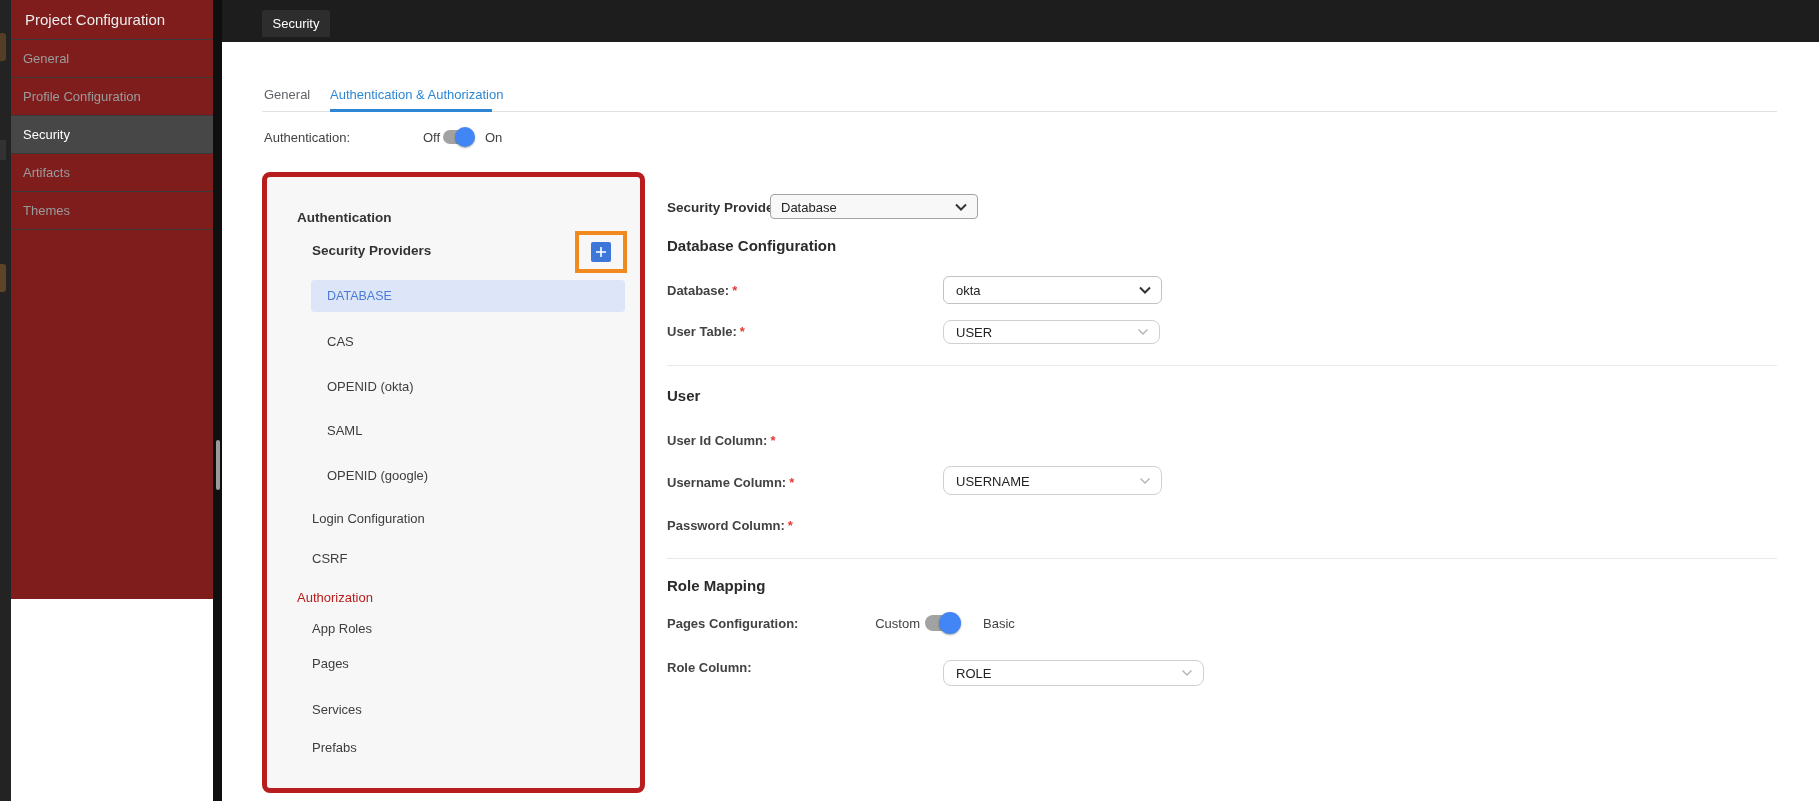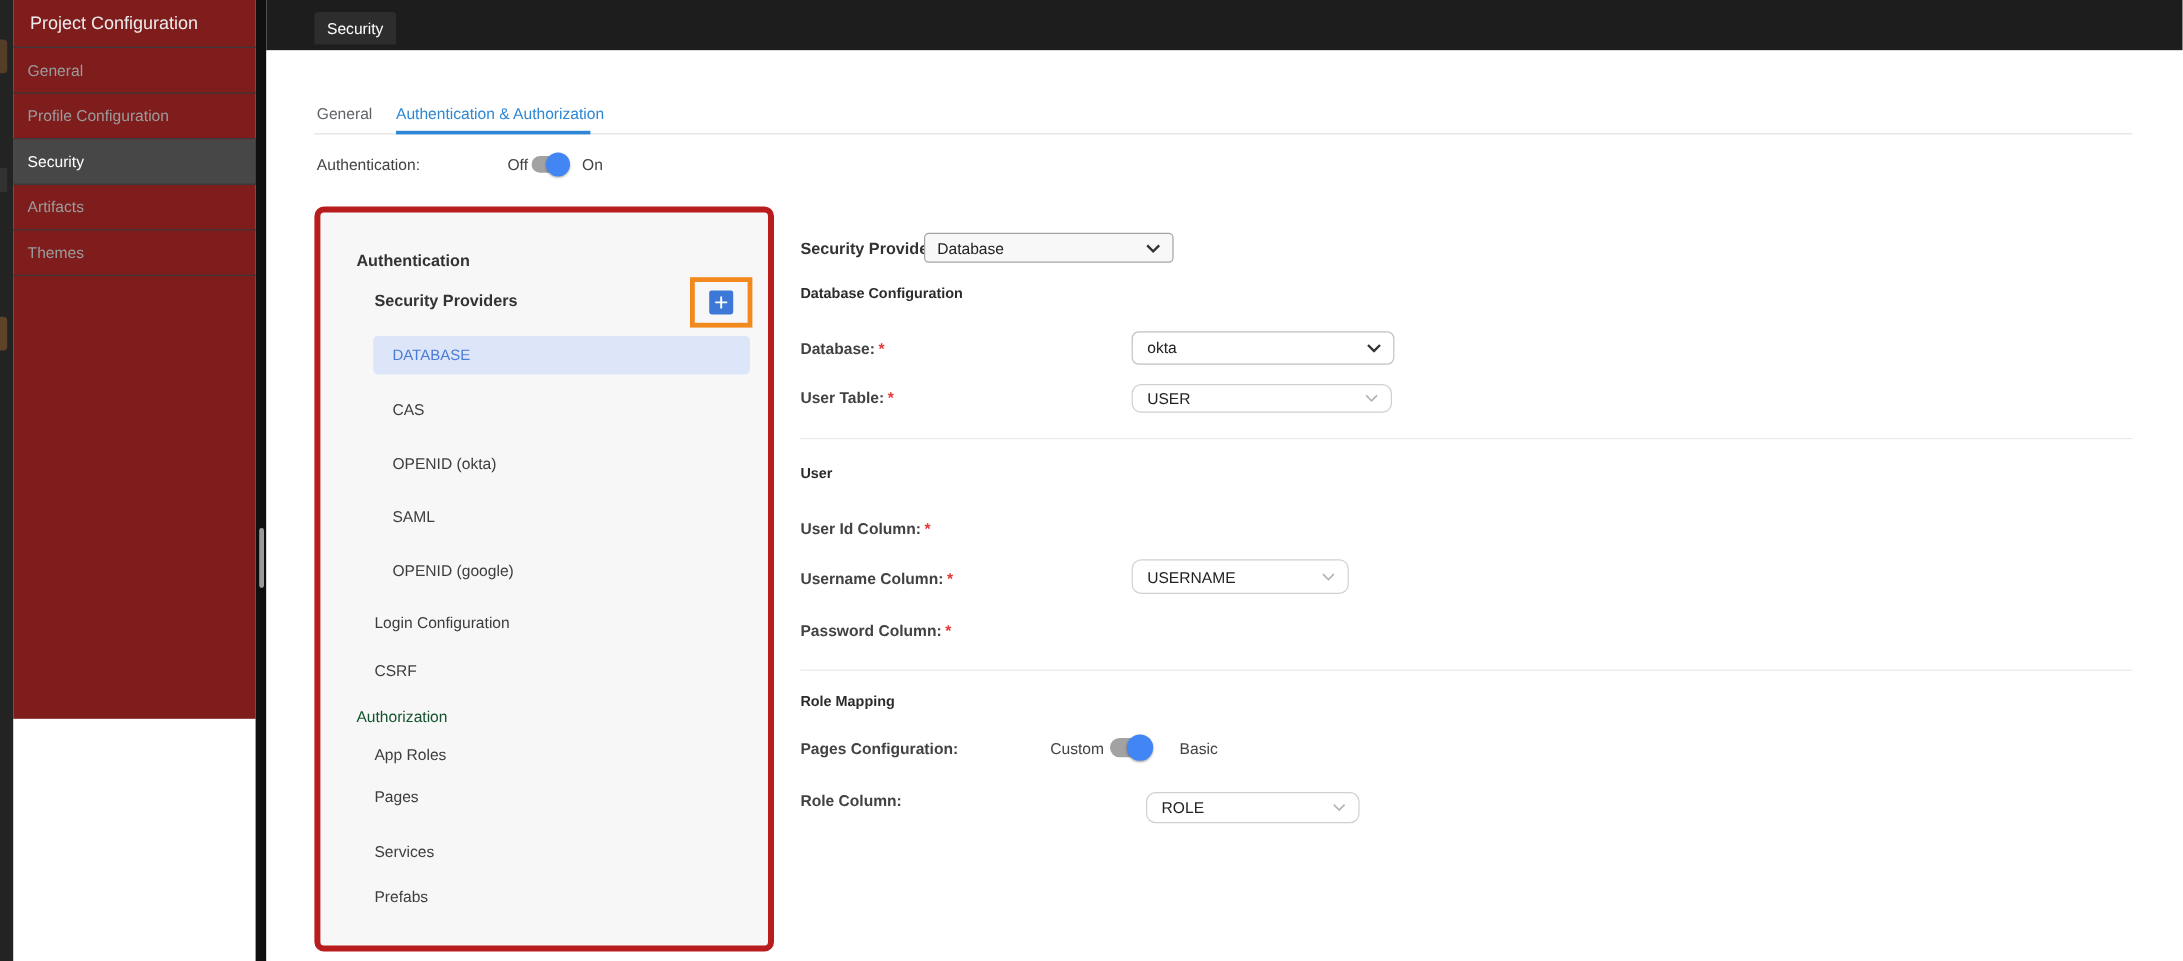--- a/index.html
+++ b/index.html
@@ -32,36 +32,36 @@
   .content .abs { position:absolute; white-space:nowrap; }
 
   .tab { font-size:13px; cursor:pointer; }
   .tab-general { left:42px; top:45px; color:#5f6368; }
   .tab-auth { left:108px; top:45px; color:#2e87d4; }
   .tab-hairline { left:40px; top:69px; width:1515px; height:1px; background:#e1e1e1; }
   .tab-underline { left:108px; top:67px; width:162px; height:3px; background:#2e87d4; }
 
   .plain-label { font-size:13px; color:#424242; }
   .bold-label { font-size:13px; font-weight:bold; color:#424242; }
-  .section-title { font-size:12px; font-weight:bold; color:#2b2b2b; }
+  .section-title { font-size:15px; font-weight:bold; color:#2b2b2b; }
   .req { color:#e53935; margin-left:3px; font-weight:bold; }
 
   
   .switch { position:absolute; background:#a2a2a2; border-radius:8px; cursor:pointer; }
   .switch .knob { position:absolute; right:-2px; top:-3px; border-radius:50%; background:#4285f4; box-shadow:0 1px 2px rgba(0,0,0,.35); }
   .switch.small { width:30px; height:14px; }
   .switch.small .knob { width:20px; height:20px; }
   .switch.big { width:34px; height:16px; }
   .switch.big .knob { width:22px; height:22px; }
 
   
   .card { position:absolute; left:40px; top:130px; width:383px; height:621px; background:#f7f7f7; border:5px solid #b91c1c; border-radius:8px; }
   .card .abs { position:absolute; white-space:nowrap; }
   .nav-section { font-size:13.5px; font-weight:bold; color:#333; }
-  .nav-section.dim { font-weight:normal; color:#14532d; font-size:13px; }
+  .nav-section.dim { font-weight:normal; color:#b91c1c; font-size:13px; }
   .nav-item { font-size:13px; color:#3d3d3d; cursor:pointer; }
   .sel-item { left:44px; top:103px; width:314px; height:32px; background:#dde6f8; border-radius:4px; cursor:pointer; }
   .sel-item span { position:absolute; left:16px; top:0; line-height:32px; font-size:12.5px; color:#4a7bd8; }
   .add-btn { left:324px; top:65px; width:20px; height:20px; background:#3d78d8; border-radius:2px; display:flex; align-items:center; justify-content:center; cursor:pointer; }
   .annotation { left:308px; top:54px; width:52px; height:42px; border:4px solid #f2891e; background:transparent; pointer-events:none; }
 
   
   .select { position:absolute; background:#fff; cursor:pointer; }
   .select .val { position:absolute; left:12px; top:50%; transform:translateY(-50%); font-size:13px; color:#222; }
   .select svg { position:absolute; right:10px; top:50%; transform:translateY(-50%); }
@@ -169,42 +169,42 @@
       </svg>
     </div>
 
     <div class="abs divider" style="left:445px; top:323px; width:1110px;"></div>
 
     <span class="abs section-title" style="left:445px; top:345px;">User</span>
 
     <span class="abs bold-label" style="left:445px; top:391px;"><span>User Id Column:</span><span class="req">*</span></span>
 
     <span class="abs bold-label" style="left:445px; top:433px;"><span>Username Column:</span><span class="req">*</span></span>
-    <div class="select light-chev" style="left:721px; top:424px; width:181px; height:29px;">
+    <div class="select light-chev" style="left:721px; top:424px; width:219px; height:29px;">
       <span class="val">USERNAME</span>
       <svg width="12" height="8" viewBox="0 0 12 8">
         <path d="M1.5 1.5 L6 6 L10.5 1.5" stroke="#b3b3b3" stroke-width="1.4" fill="none"></path>
       </svg>
     </div>
 
     <span class="abs bold-label" style="left:445px; top:476px;"><span>Password Column:</span><span class="req">*</span></span>
 
     <div class="abs divider" style="left:445px; top:516px; width:1110px;"></div>
 
     <span class="abs section-title" style="left:445px; top:535px;">Role Mapping</span>
 
     <span class="abs bold-label" style="left:445px; top:574px;">Pages Configuration:</span>
     <span class="abs plain-label" style="left:651px; top:574px; width:47px; text-align:right;">Custom</span>
     <div class="switch big" style="left:703px; top:573px;">
       <div class="knob"></div>
     </div>
     <span class="abs plain-label" style="left:761px; top:574px;">Basic</span>
 
     <span class="abs bold-label" style="left:445px; top:618px;"><span>Role Column:</span><span class="req"></span></span>
-    <div class="select light-chev" style="left:721px; top:618px; width:178px; height:26px;margin-left:12px;">
+    <div class="select light-chev" style="left:721px; top:618px; width:261px; height:26px;">
       <span class="val">ROLE</span>
       <svg width="12" height="8" viewBox="0 0 12 8">
         <path d="M1.5 1.5 L6 6 L10.5 1.5" stroke="#b3b3b3" stroke-width="1.4" fill="none"></path>
       </svg>
     </div>
 
   </div>
 </div>
 
 </body></html>

